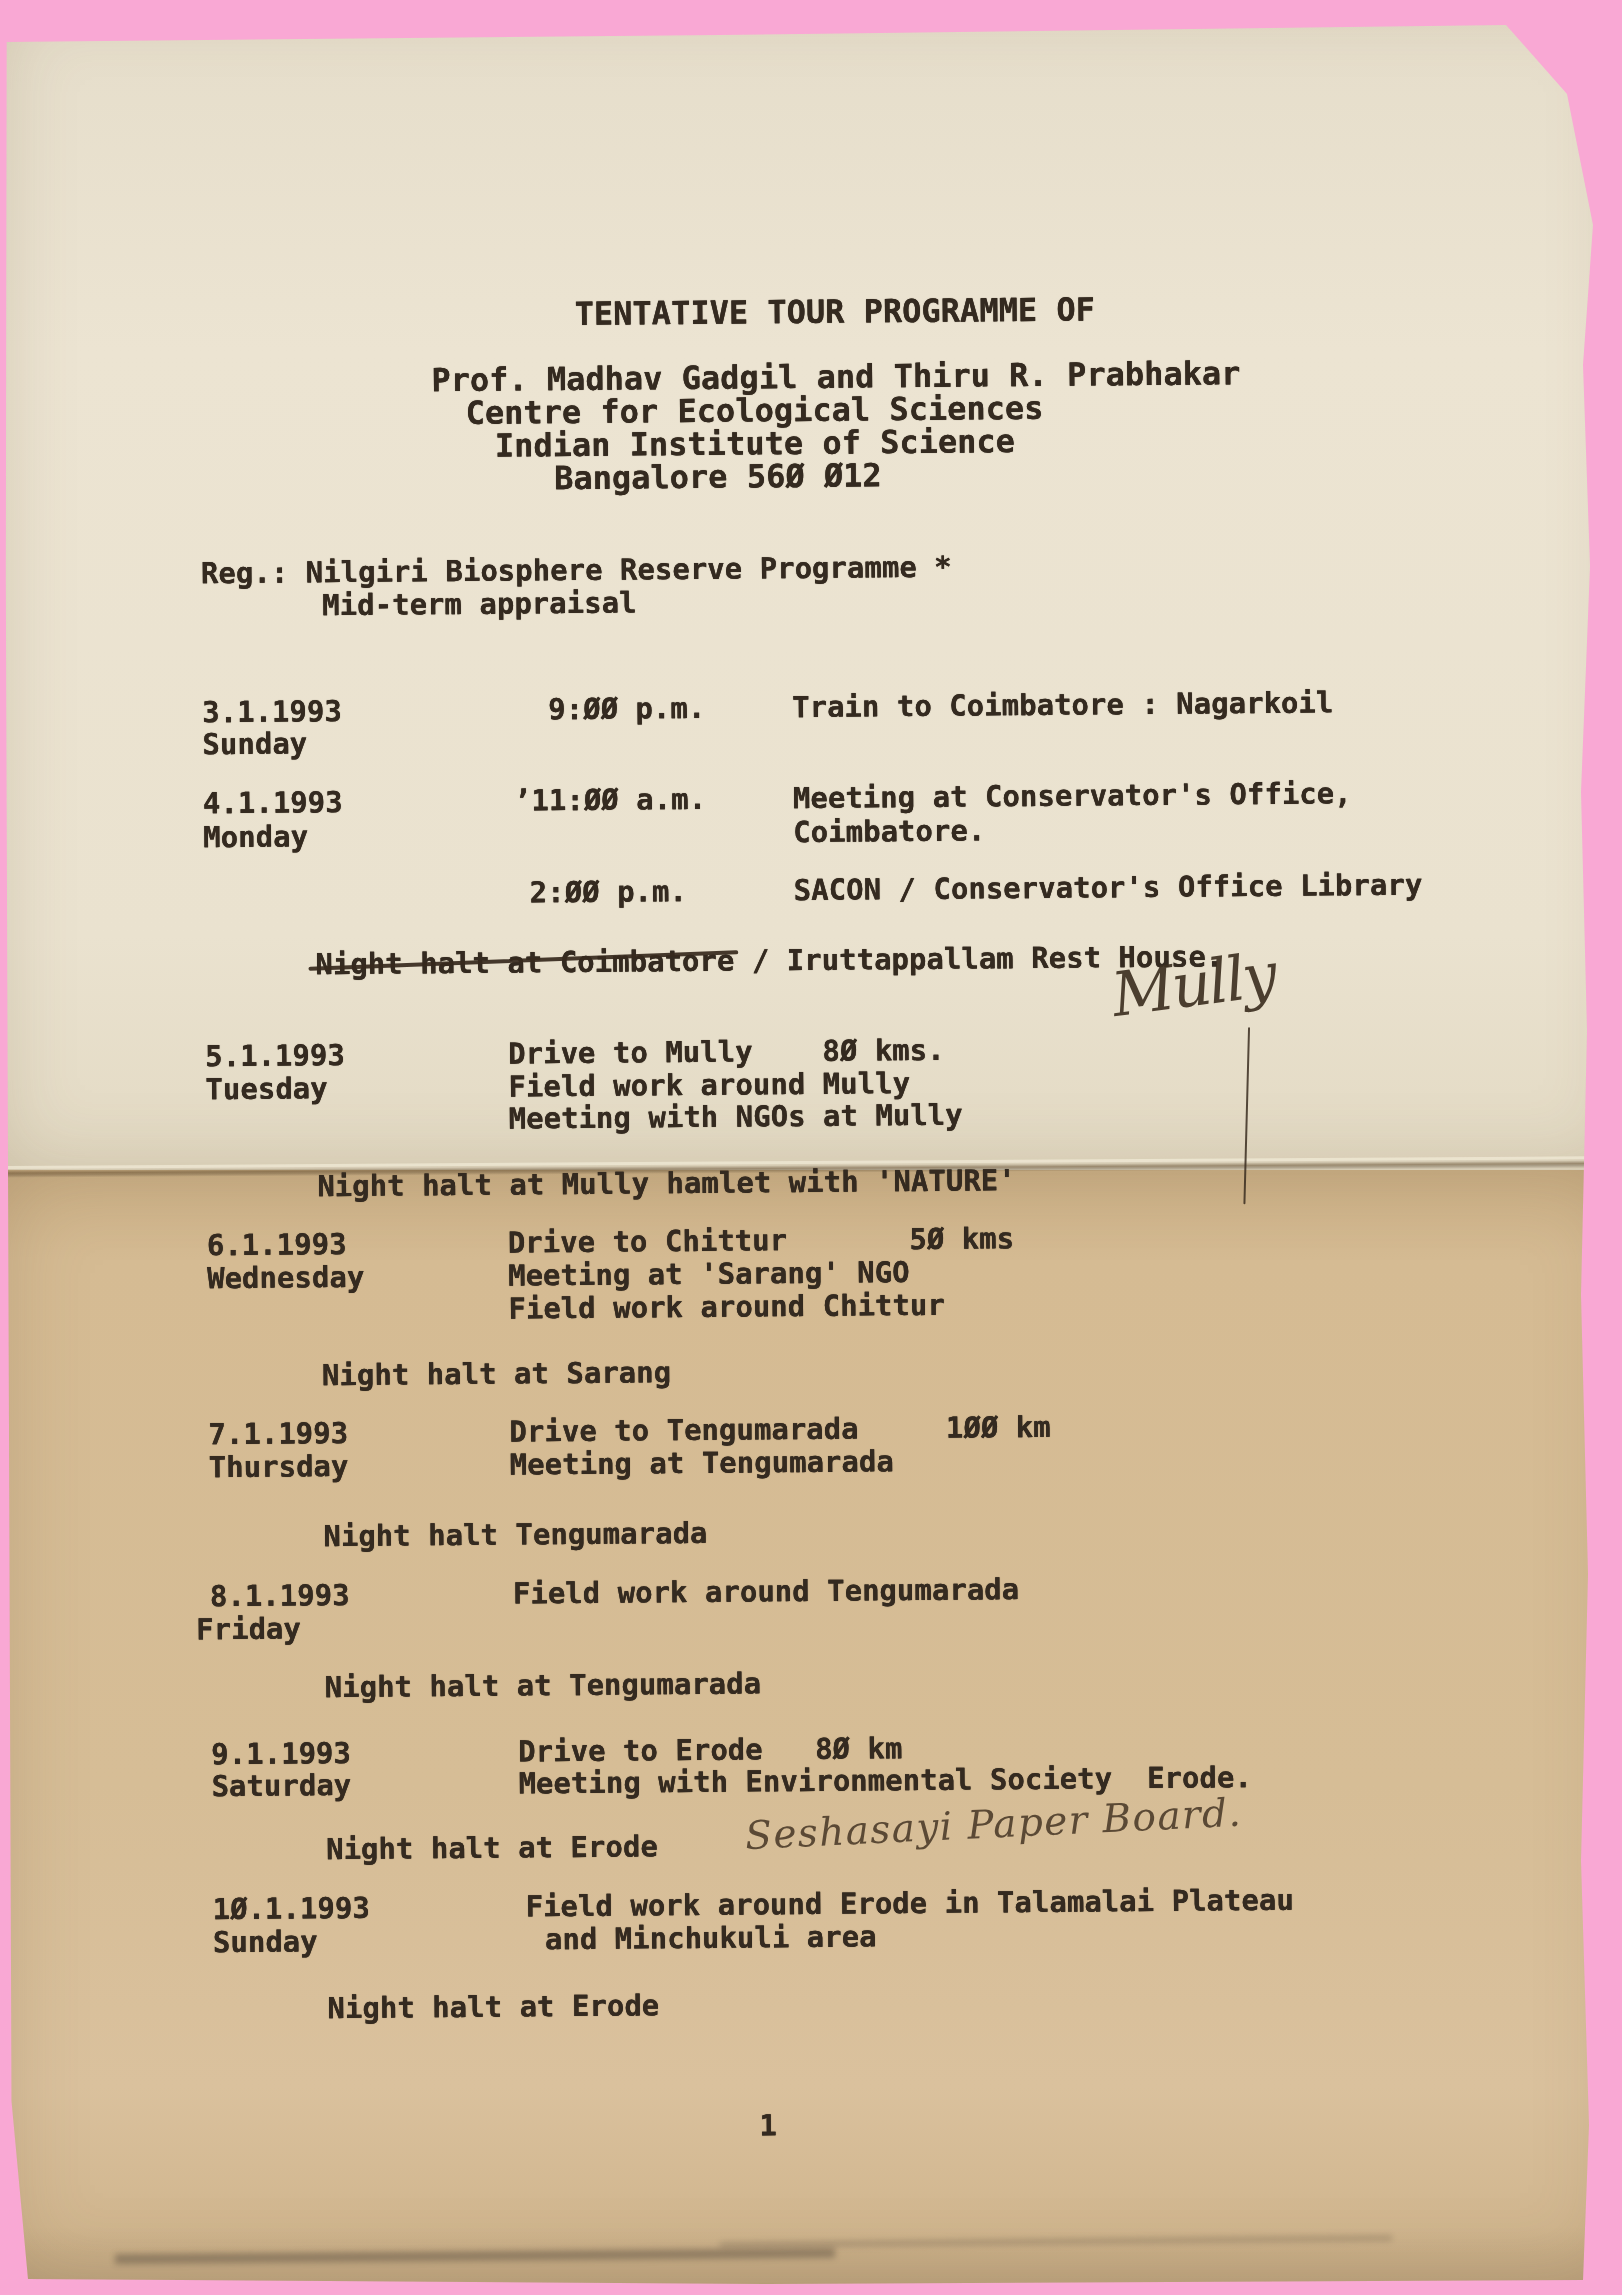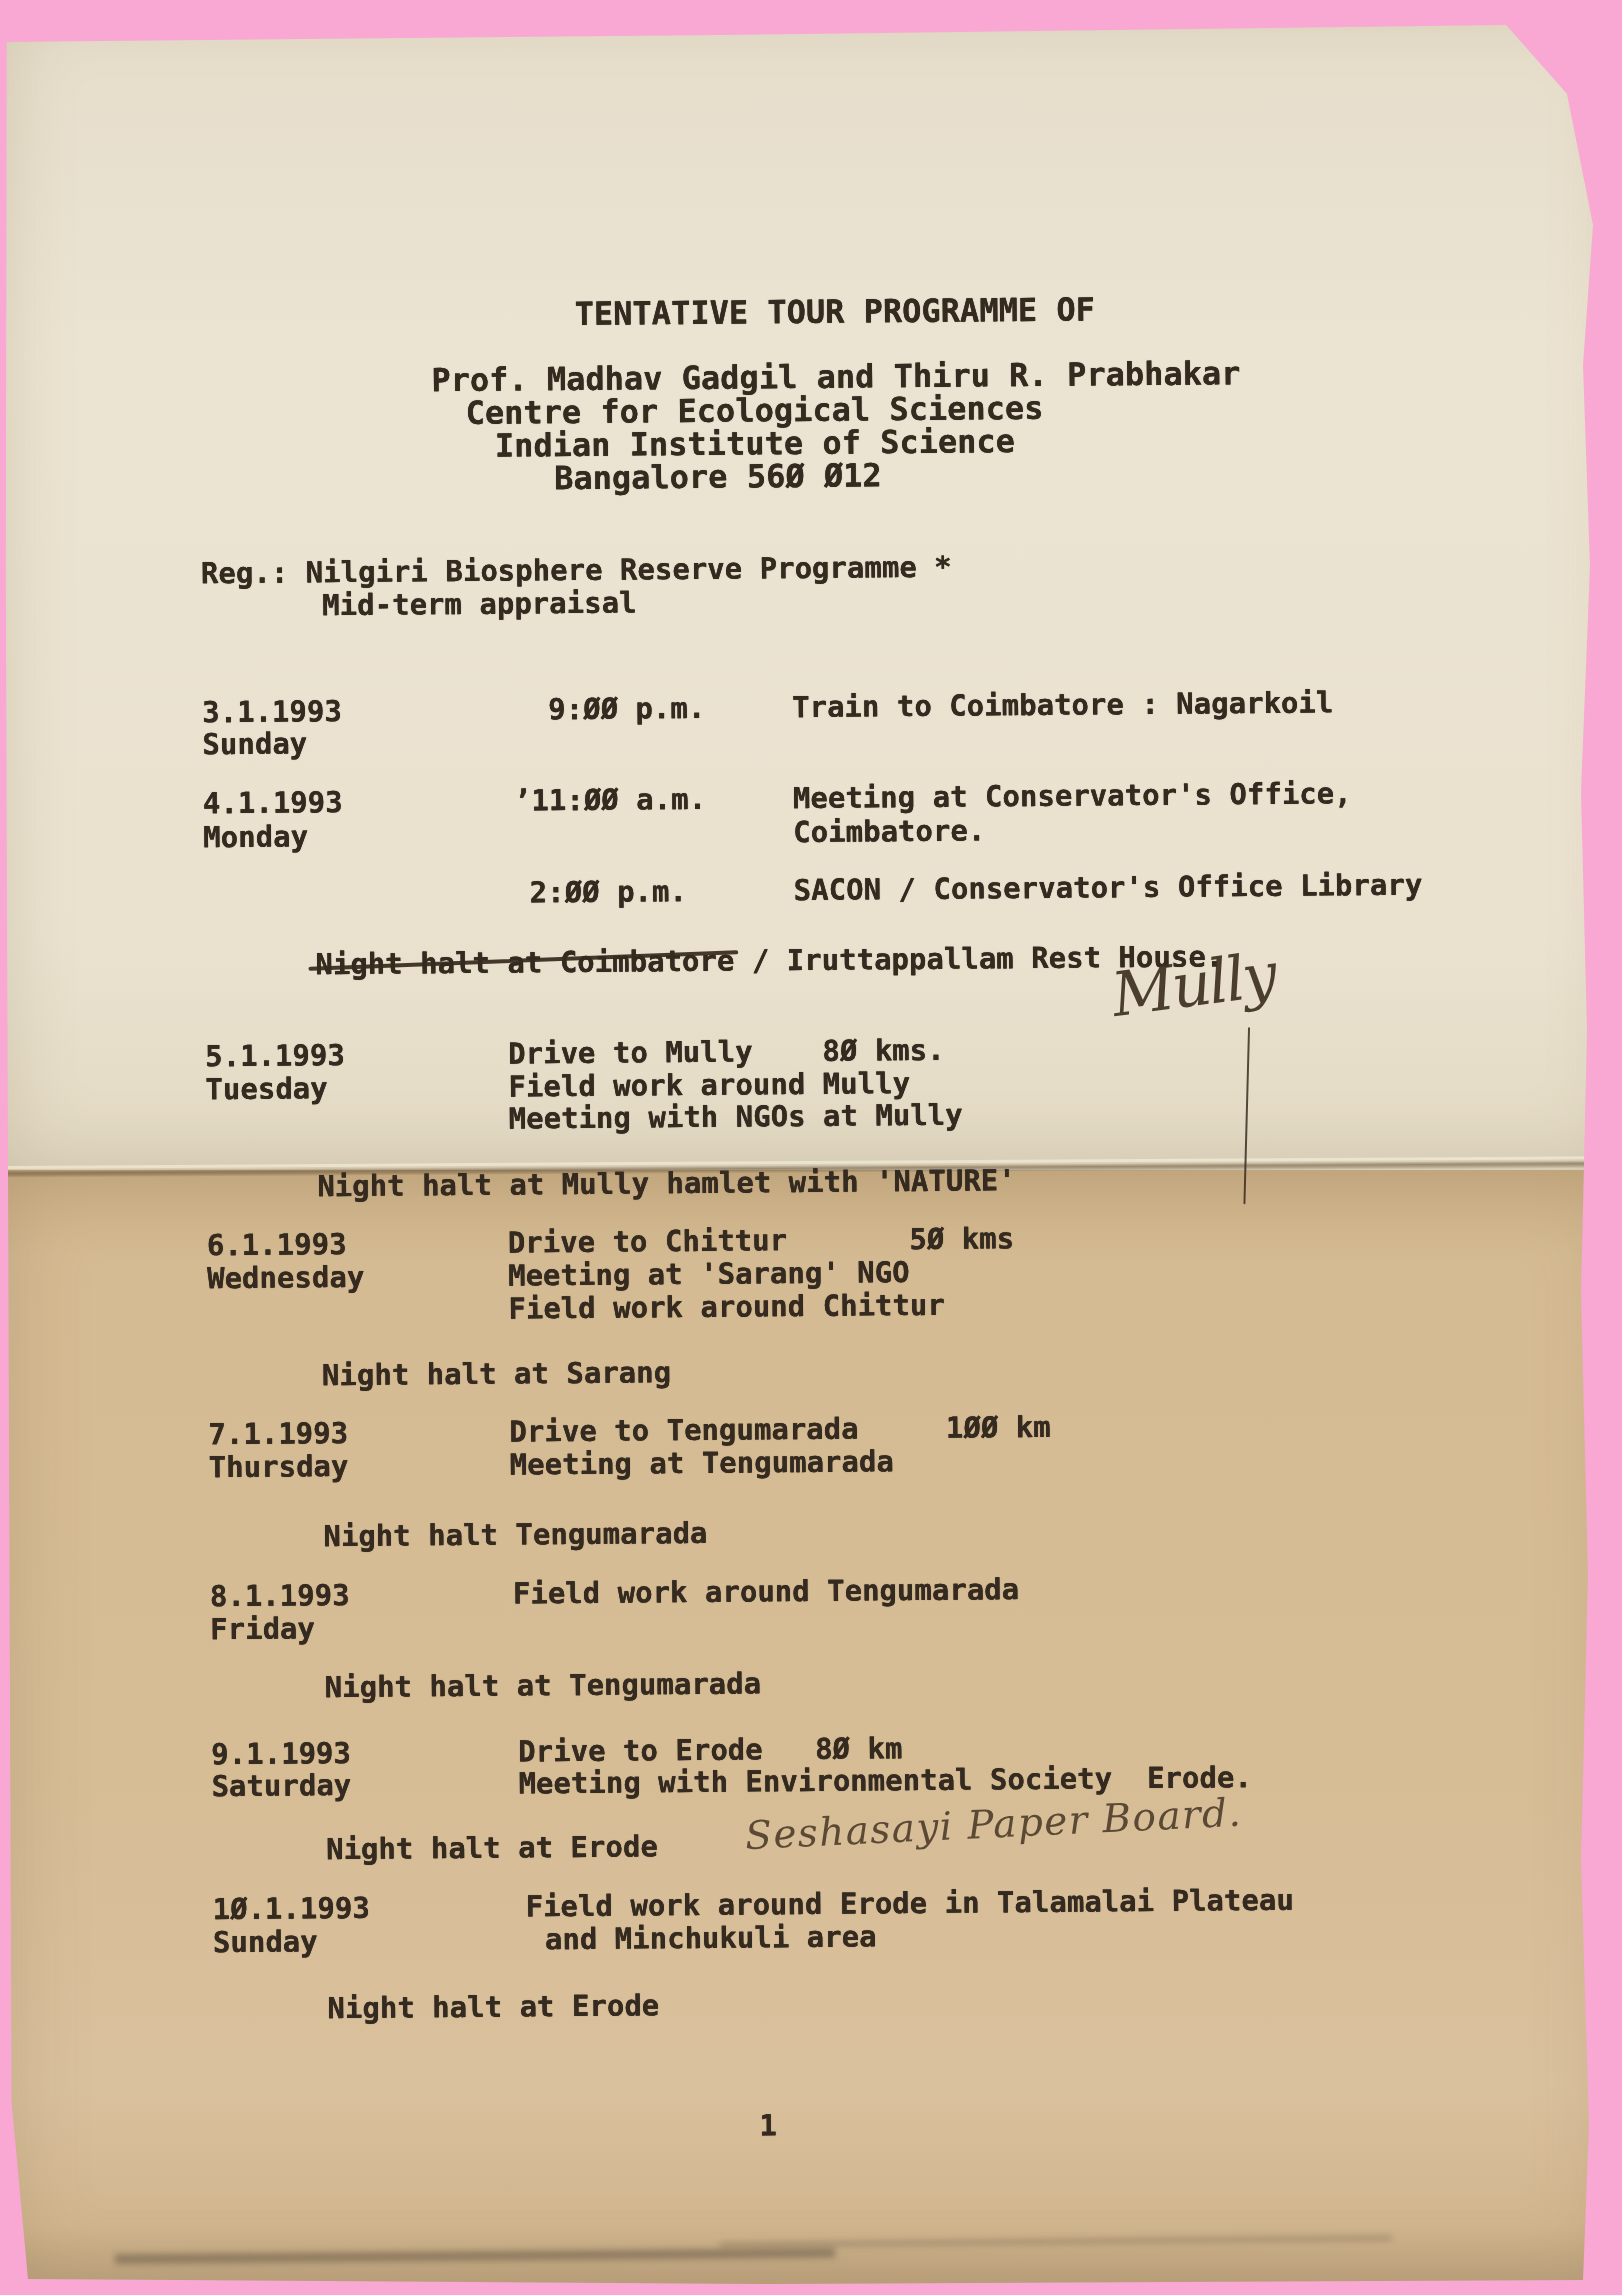--- a/index.html
+++ b/index.html
@@ -101,21 +101,21 @@
     <div class="tl" style="left:320px;top:1355px">Night halt at Sarang</div>
 
     <div class="tl" style="left:206px;top:1413px">7.1.1993</div>
     <div class="tl" style="left:206px;top:1446px">Thursday</div>
     <div class="tl" style="left:507px;top:1413px">Drive to Tengumarada     1ØØ km</div>
     <div class="tl" style="left:507px;top:1446px">Meeting at Tengumarada</div>
 
     <div class="tl" style="left:320px;top:1516px">Night halt Tengumarada</div>
 
     <div class="tl" style="left:206px;top:1575px">8.1.1993</div>
-    <div class="tl" style="left:206px;top:1608px">Friday</div>
+    <div class="tl" style="left:192px;top:1608px">Friday</div>
     <div class="tl" style="left:509px;top:1575px">Field work around Tengumarada</div>
 
     <div class="tl" style="left:320px;top:1667px">Night halt at Tengumarada</div>
 
     <div class="tl" style="left:206px;top:1733px">9.1.1993</div>
     <div class="tl" style="left:206px;top:1765px">Saturday</div>
     <div class="tl" style="left:513px;top:1733px">Drive to Erode   8Ø km</div>
     <div class="tl" style="left:513px;top:1765px">Meeting with Environmental Society  Erode.</div>
 
     <div class="tl" style="left:320px;top:1829px">Night halt at Erode</div>

